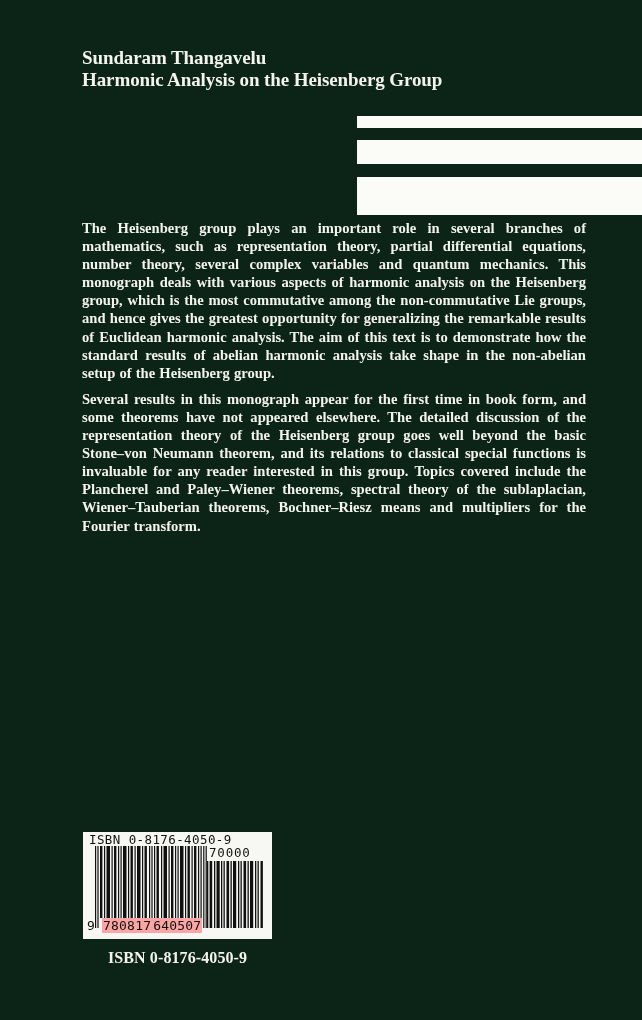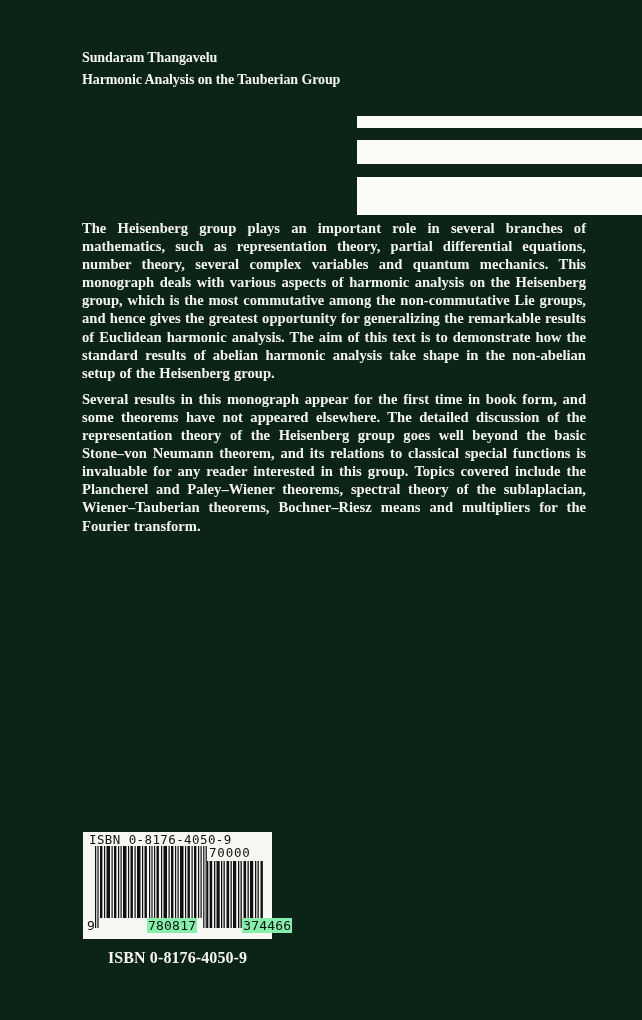--- a/index.html
+++ b/index.html
@@ -13,21 +13,21 @@
       position: relative;
       overflow: hidden;
       font-family: "Liberation Serif", "DejaVu Serif", serif;
       color: #f4f4ee;
     }
     .header {
       position: absolute;
       left: 82px;
       top: 47px;
       font-weight: bold;
-      font-size: 14px;
+      font-size: 19px;
       line-height: 22px;
       letter-spacing: -0.1px;
     }
     .bar {
       position: absolute;
       left: 357px;
       right: 0;
       background: #fbfbf8;
     }
     .bar1 { top: 116px; height: 12px; }
@@ -100,40 +100,39 @@
       font-family: "DejaVu Sans Mono", "Liberation Mono", monospace;
       font-size: 13px;
       line-height: 16px;
       background: transparent;
       letter-spacing: 0.2px;
     }
     .barcode-digits .lead {
       margin-right: 7px;
     }
     .barcode-digits .grp {
-      background: #86efac;
+      background: #fca5a5;
       padding: 0 1px;
-      margin-left: 45px;
     }
     .isbn-bottom {
       position: absolute;
       left: 108px;
       top: 948px;
       font-weight: bold;
       font-size: 16px;
       line-height: 20px;
       letter-spacing: 0.1px;
     }
   </style>
 </head>
 <body>
 
 <div class="header">
   <div>Sundaram Thangavelu</div>
-  <div>Harmonic Analysis on the Tauberian Group</div>
+  <div>Harmonic Analysis on the Heisenberg Group</div>
 </div>
 
 <div class="bar bar1"></div>
 <div class="bar bar2"></div>
 <div class="bar bar3"></div>
 
 <div class="blurb">
   <p class="last-left">The Heisenberg group plays an important role in several branches of mathematics, such as representation theory, partial differential equations, number theory, several complex variables and quantum mechanics. This monograph deals with various aspects of harmonic analysis on the Heisenberg group, which is the most commutative among the non-commutative Lie groups, and hence gives the greatest opportunity for generalizing the remarkable results of Euclidean harmonic analysis. The aim of this text is to demonstrate how the standard results of abelian harmonic analysis take shape in the non-abelian setup of the Heisenberg group.</p>
   <p class="last-left">Several results in this monograph appear for the first time in book form, and some theorems have not appeared elsewhere. The detailed discussion of the representation theory of the Heisenberg group goes well beyond the basic Stone–von Neumann theorem, and its relations to classical special functions is invaluable for any reader interested in this group. Topics covered include the Plancherel and Paley–Wiener theorems, spectral theory of the sublaplacian, Wiener–Tauberian theorems, Bochner–Riesz means and multipliers for the Fourier transform.</p>
 </div>
@@ -195,17 +194,17 @@
       <rect x="33.5" y="0" width="1.3" height="67"></rect>
       <rect x="36.5" y="0" width="2.6" height="67"></rect>
       <rect x="40.5" y="0" width="1.3" height="67"></rect>
       <rect x="43" y="0" width="3.2" height="67"></rect>
       <rect x="48" y="0" width="1.3" height="67"></rect>
       <rect x="50.5" y="0" width="1.3" height="67"></rect>
       <rect x="53.5" y="0" width="2.4" height="67"></rect>
     </g>
   </svg>
   <div class="barcode-digits">
-    <span class="lead">9</span><span class="grp">780817</span><span class="grp">374466</span>
+    <span class="lead">9</span><span class="grp">780817</span><span class="grp">640507</span>
   </div>
 </div>
 
 <div class="isbn-bottom">ISBN 0-8176-4050-9</div>
 
 </body></html>

